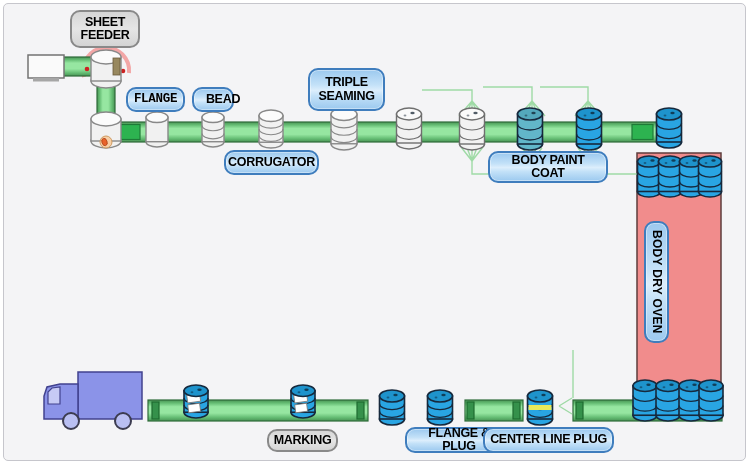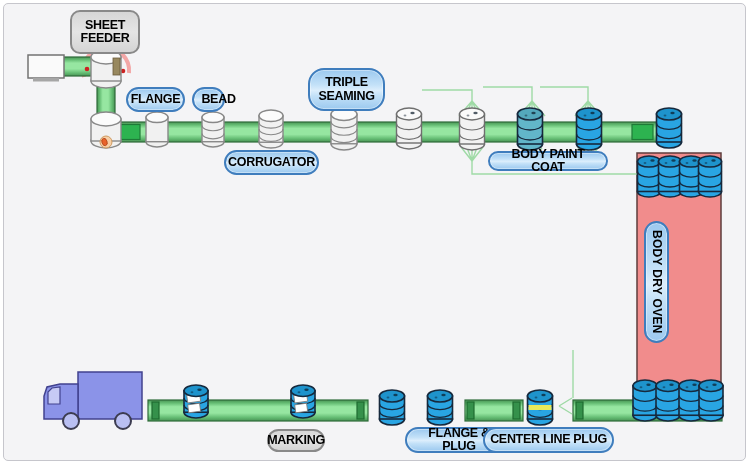--- a/index.html
+++ b/index.html
@@ -3,34 +3,34 @@
 <meta charset="utf-8">
 <style>
   html,body{margin:0;padding:0;background:#ffffff;}
   .canvas{position:relative;width:749px;height:466px;background:#ffffff;overflow:hidden;
           font-family:"Liberation Sans",sans-serif;}
   .bg{position:absolute;left:3px;top:3px;width:741px;height:456px;background:#f4f4f6;
       border:1px solid #c6c6cc;border-radius:5px;}
   svg.scene{position:absolute;left:0;top:0;z-index:1;}
   .label{position:absolute;box-sizing:border-box;display:flex;align-items:center;justify-content:center;
          text-align:center;font-weight:bold;font-size:12.5px;line-height:1.08;letter-spacing:-0.3px;
-         color:#000;border-radius:16px;padding:1px 4px;z-index:2;}
+         color:#000;border-radius:10px;padding:1px 4px;z-index:2;}
   .label.blue{background:linear-gradient(180deg,#9cc9ef 0%,#c3e1f8 38%,#dcEEfc 52%,#c3e1f8 66%,#9cc9ef 100%);
               border:2px solid #3f7dbd;box-shadow:inset 0 0 0 1px rgba(255,255,255,0.4);}
   .label.gray{background:linear-gradient(180deg,#d6d6d6,#e5e5e5 50%,#d4d4d4);border:2px solid #898989;}
   .label.vertical{writing-mode:vertical-rl;letter-spacing:0.3px;font-size:12px;padding:4px 1px;}
-  #lbl-sheet-feeder{left:70px;top:10px;width:70px;height:44px;border-radius:10px;}
+  #lbl-sheet-feeder{left:70px;top:10px;width:70px;height:38px;border-radius:10px;}
   #lbl-seam-welding{left:66px;top:151px;width:79px;height:41px;}
-  #lbl-flange{left:126px;top:87px;width:59px;height:25px;}
-  #lbl-bead{left:192px;top:87px;width:33px;height:25px;padding-left:24px;}
+  #lbl-flange{left:126px;top:87px;width:59px;height:25px;font-family:Liberation Mono, monospace;}
+  #lbl-bead{left:192px;top:87px;width:42px;height:25px;padding-left:24px;}
   #lbl-corrugator{left:224px;top:150px;width:95px;height:25px;}
   #lbl-triple-seaming{left:308px;top:68px;width:77px;height:43px;}
-  #lbl-body-paint-coat{left:488px;top:151px;width:120px;height:20px;}
+  #lbl-body-paint-coat{left:488px;top:151px;width:120px;height:32px;}
   #lbl-body-dry-oven{left:644px;top:221px;width:25px;height:122px;}
-  #lbl-marking{left:267px;top:429px;width:58px;height:23px;}
+  #lbl-marking{left:267px;top:429px;width:71px;height:23px;}
   #lbl-flange-plug{left:362px;top:427px;width:108px;height:26px;margin-left:43px;}
   #lbl-center-line-coat{left:483px;top:427px;width:131px;height:26px;}
 </style>
 </head>
 <body>
 
 <div class="canvas">
   <div class="bg"></div>
 
   <svg class="scene" width="749" height="466" viewBox="0 0 749 466">

